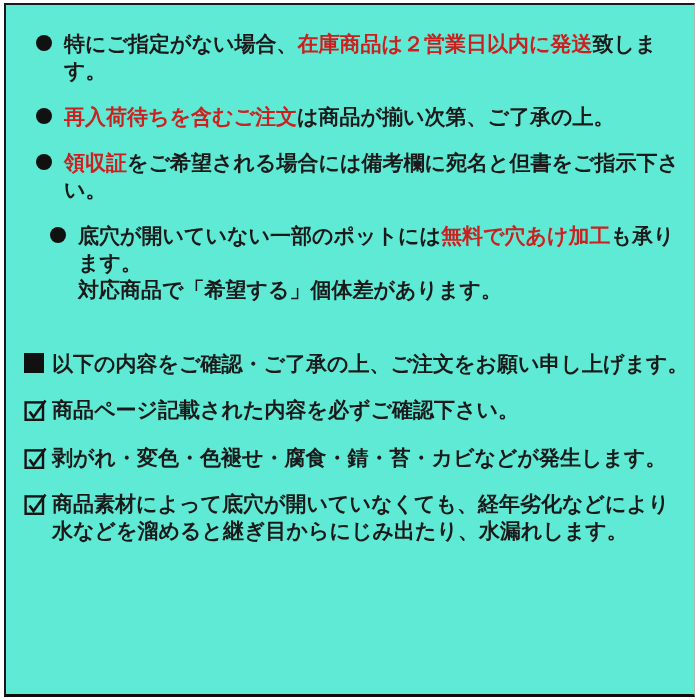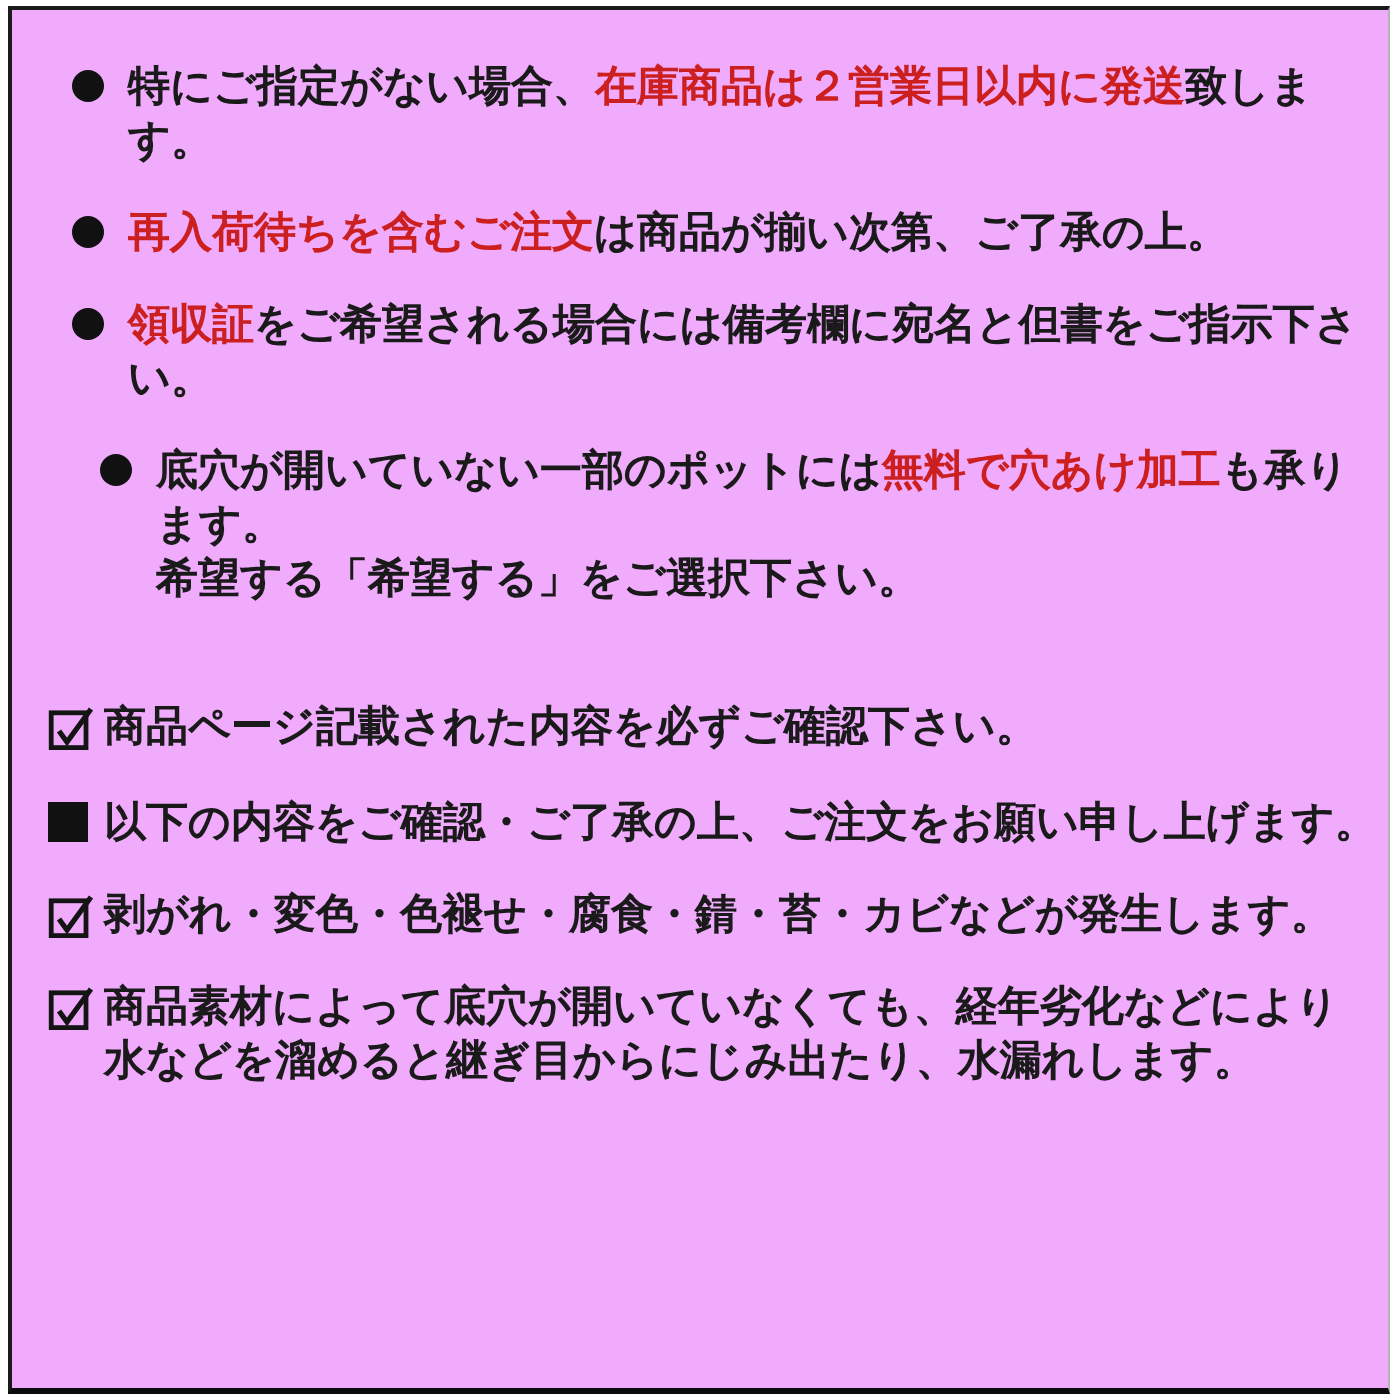--- a/index.html
+++ b/index.html
@@ -13,21 +13,21 @@
     overflow: hidden;
   }
   .frame {
     position: absolute;
     left: 4px; top: 3px;
     width: 691px; height: 694px;
     border-top: 2px solid #1a1a1a;
     border-left: 2px solid #1a1a1a;
     border-right: 1px solid #b3b3b3;
     border-bottom: 3px solid #0c0c0c;
-    background: #f0abfc;
+    background: #5eead4;
     padding-top: 25px;
     overflow: hidden;
   }
   .row {
     display: flex;
     align-items: flex-start;
     font-size: 21px;
     line-height: 27px;
     margin-bottom: 19px;
     letter-spacing: 0;
@@ -87,43 +87,43 @@
         </span>
       <div class="text-col"><span></span><span class="red">領収証</span><span>をご希望される場合には備考欄に宛名と但書をご指示下さい。</span></div>
     </div>
 
     <div class="row mb-lg">
       <span class="icon-col">
           <span class="dot"></span>
         </span>
       <div class="text-col">
         <div><span>底穴が開いていない一部のポットには</span><span class="red">無料で穴あけ加工</span><span>も承ります。</span></div>
-        <div>希望する「希望する」をご選択下さい。</div>
+        <div>対応商品で「希望する」個体差があります。</div>
       </div>
     </div>
 
   </section>
 
   <section class="checks">
+
+    <div class="row">
+      <span class="icon-col">
+          <span class="sq"></span>
+        </span>
+      <div class="text-col">以下の内容をご確認・ご了承の上、ご注文をお願い申し上げます。</div>
+    </div>
 
     <div class="row mb-21">
       <span class="icon-col cb">
         <svg viewBox="0 0 23 25" fill="none" stroke="#141414">
             <rect x="1.6" y="5.4" width="17.4" height="17.4" stroke-width="2.4"></rect>
             <path d="M5.5 14.5 L9.5 20 L21.5 3.5" stroke-width="2.6"></path>
           </svg>
       </span>
       <div class="text-col">商品ページ記載された内容を必ずご確認下さい。</div>
-    </div>
-
-    <div class="row">
-      <span class="icon-col">
-          <span class="sq"></span>
-        </span>
-      <div class="text-col">以下の内容をご確認・ご了承の上、ご注文をお願い申し上げます。</div>
     </div>
 
 
 
     <div class="row">
       <span class="icon-col cb">
         <svg viewBox="0 0 23 25" fill="none" stroke="#141414">
             <rect x="1.6" y="5.4" width="17.4" height="17.4" stroke-width="2.4"></rect>
             <path d="M5.5 14.5 L9.5 20 L21.5 3.5" stroke-width="2.6"></path>
           </svg>

